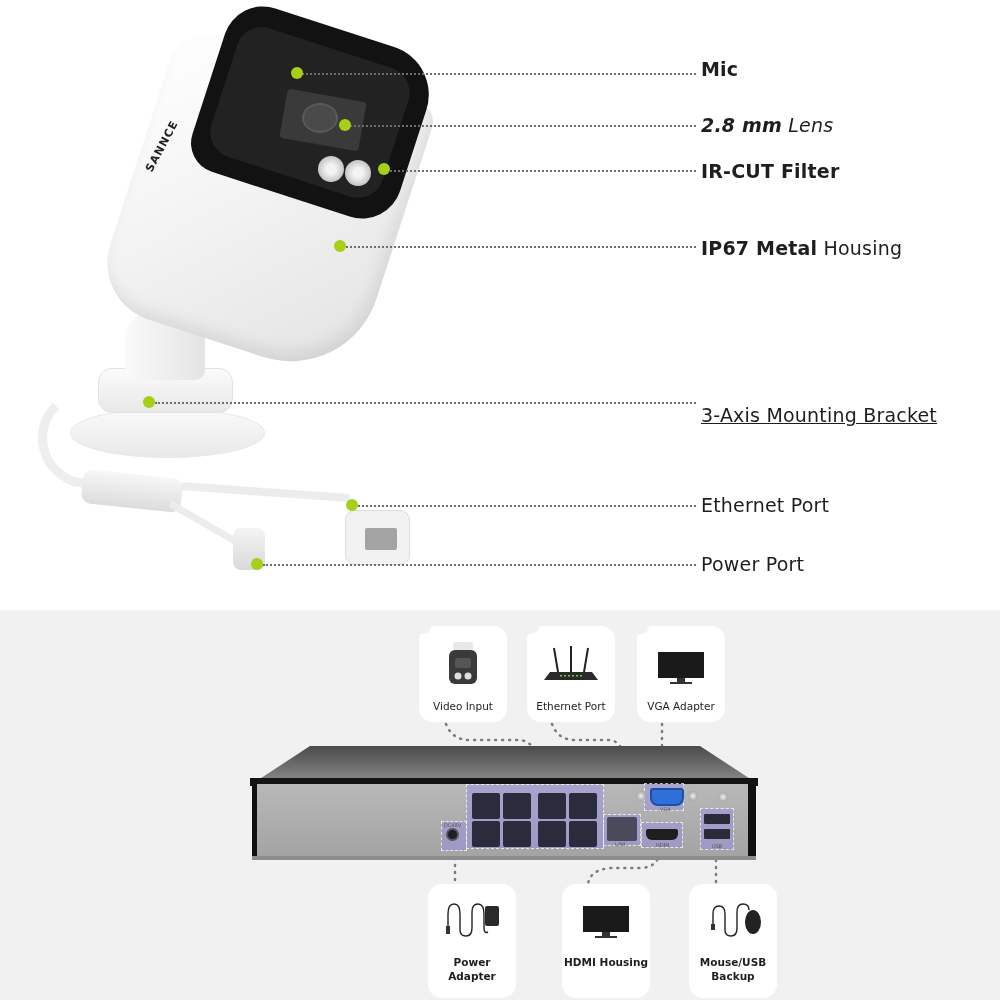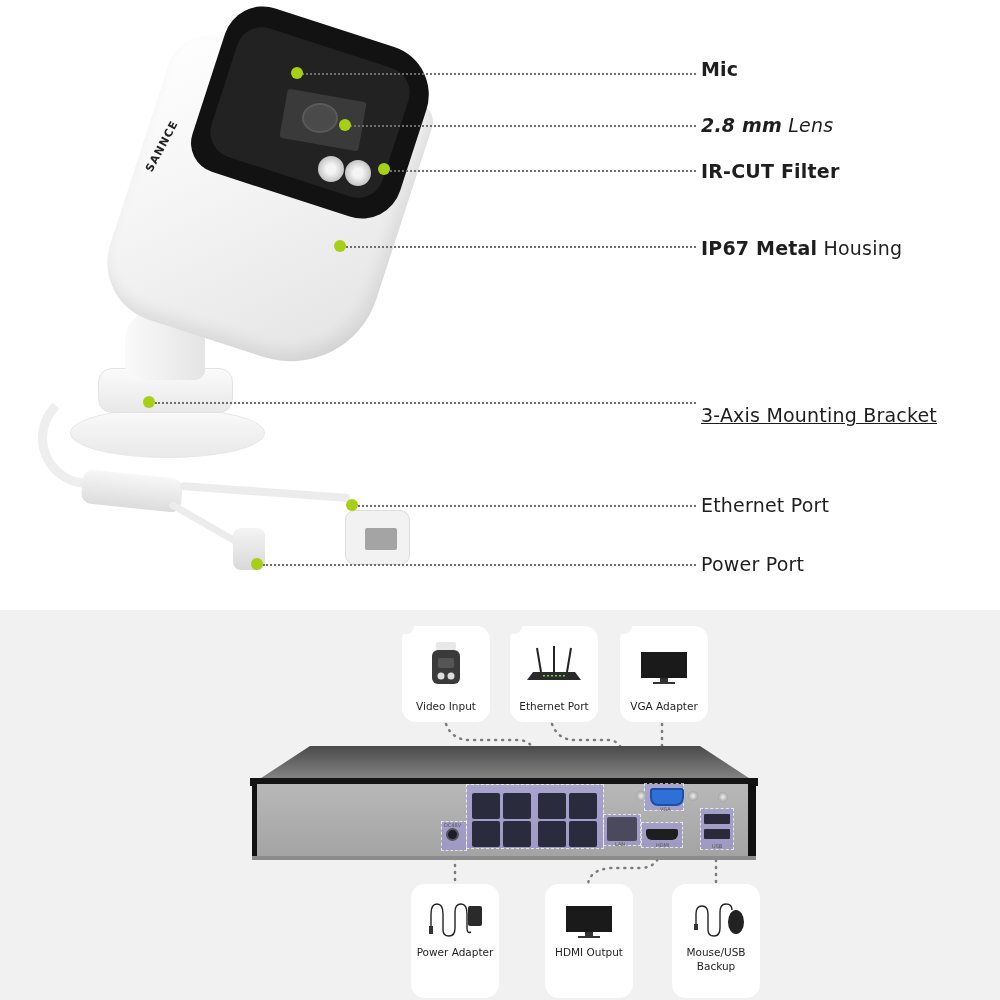--- a/index.html
+++ b/index.html
@@ -25,27 +25,27 @@
   .arm { position: absolute; left: 125px; top: 310px; width: 80px; height: 70px; background: linear-gradient(90deg,#fafafa,#e4e4e4); border-radius: 30px 30px 10px 10px; }
   .bracket-top { position: absolute; left: 98px; top: 368px; width: 135px; height: 45px; background: linear-gradient(180deg,#fbfbfb,#e8e8e8); border-radius: 14px; border: 1px solid #e3e3e3; }
   .bracket-base { position: absolute; left: 70px; top: 408px; width: 195px; height: 50px; background: linear-gradient(180deg,#fafafa,#e9e9e9); border-radius: 50%; border: 1px solid #e6e6e6; }
   .cable { position: absolute; border: 9px solid #eeeeee; border-right: none; border-top-color: transparent; }
   .connector { position: absolute; background: linear-gradient(180deg,#f7f7f7,#dcdcdc); border-radius: 10px; }
   .rj45 { position: absolute; left: 345px; top: 510px; width: 65px; height: 55px; background: #f2f2f2; border-radius: 10px; border: 1px solid #dcdcdc; }
   .rj45-hole { position: absolute; left: 365px; top: 528px; width: 32px; height: 22px; background: #a4a4a4; border-radius: 2px; }
   .dc-plug { position: absolute; left: 233px; top: 528px; width: 32px; height: 42px; background: linear-gradient(180deg,#f4f4f4,#d9d9d9); border-radius: 8px; }
 
   
-  .card { position: absolute; background: #ffffff; border-radius: 14px; display: flex; flex-direction: column; align-items: center; }
+  .card { position: absolute; background: #ffffff; border-radius: 14px; display: flex; flex-direction: column; align-items: center; margin-left: 17px; }
   .card.top-card { width: 88px; height: 96px; top: 626px; }
   .card.top-card::before { content: ""; position: absolute; left: 0; top: 0; width: 12px; height: 8px; background: #f1f1f1; border-bottom-right-radius: 8px; }
   .card.bot-card { width: 88px; height: 114px; top: 884px; }
   .card-label { font-size: 10.5px; color: #1e1e1e; text-align: center; line-height: 1.3; position: absolute; width: 100%; }
   .card.top-card .card-label { top: 74px; }
-  .card.bot-card .card-label { top: 62px; }
+  .card.bot-card .card-label { top: 72px; font-weight: bold; }
 
   
   .nvr-top { position: absolute; left: 255px; top: 746px; width: 500px; height: 36px; background: linear-gradient(180deg,#4a4a4a,#8a8a8a); clip-path: polygon(11% 0, 89% 0, 100% 100%, 0 100%); }
   .nvr-edge { position: absolute; left: 250px; top: 778px; width: 508px; height: 8px; background: #141414; }
   .nvr-front { position: absolute; left: 252px; top: 784px; width: 504px; height: 74px; background: linear-gradient(180deg,#b8b8b8,#a3a3a3); border-left: 5px solid #111; border-right: 8px solid #111; }
   .nvr-foot { position: absolute; left: 252px; top: 856px; width: 504px; height: 4px; background: #8c8c8c; }
   .hl { position: absolute; background: rgba(150,140,230,0.45); outline: 1px dashed rgba(255,255,255,0.7); }
   .port-rj { position: absolute; width: 28px; height: 26px; background: #2b2b3e; border-radius: 2px; }
   .port-tiny { position: absolute; font-size: 5px; color: #555; }
   .vga { position: absolute; left: 652px; top: 788px; width: 34px; height: 18px; background: #2e6fd8; border-radius: 3px 3px 8px 8px; border: 2px solid #1c4fa6; }
@@ -203,21 +203,21 @@
     <rect x="43" y="6" width="14" height="20" rx="2" fill="#2a2a2a"></rect>
   </svg>
   <div class="card-label">Power Adapter</div>
 </div>
 <div class="card bot-card" style="left:545px;">
   <svg width="50" height="40" style="margin-top:18px" viewBox="0 0 50 40">
     <rect x="2" y="4" width="46" height="26" fill="#1a1a1a"></rect>
     <rect x="21" y="30" width="8" height="4" fill="#333"></rect>
     <rect x="14" y="34" width="22" height="2" fill="#333"></rect>
   </svg>
-  <div class="card-label">HDMI Output</div>
+  <div class="card-label">HDMI Housing</div>
 </div>
 <div class="card bot-card" style="left:672px;">
   <svg width="60" height="40" style="margin-top:16px" viewBox="0 0 60 40">
     <path d="M10 28 L10 14 Q10 6 16 6 Q22 6 22 14 L22 30 Q22 36 28 36 Q34 36 34 28 L34 12 Q34 4 40 4 Q46 4 46 10" fill="none" stroke="#222" stroke-width="1.4"></path>
     <rect x="8" y="24" width="4" height="6" fill="#333"></rect>
     <ellipse cx="50" cy="22" rx="8" ry="12" fill="#222"></ellipse>
   </svg>
   <div class="card-label" style="white-space:pre-line;">Mouse/USB
 Backup</div>
 </div>

